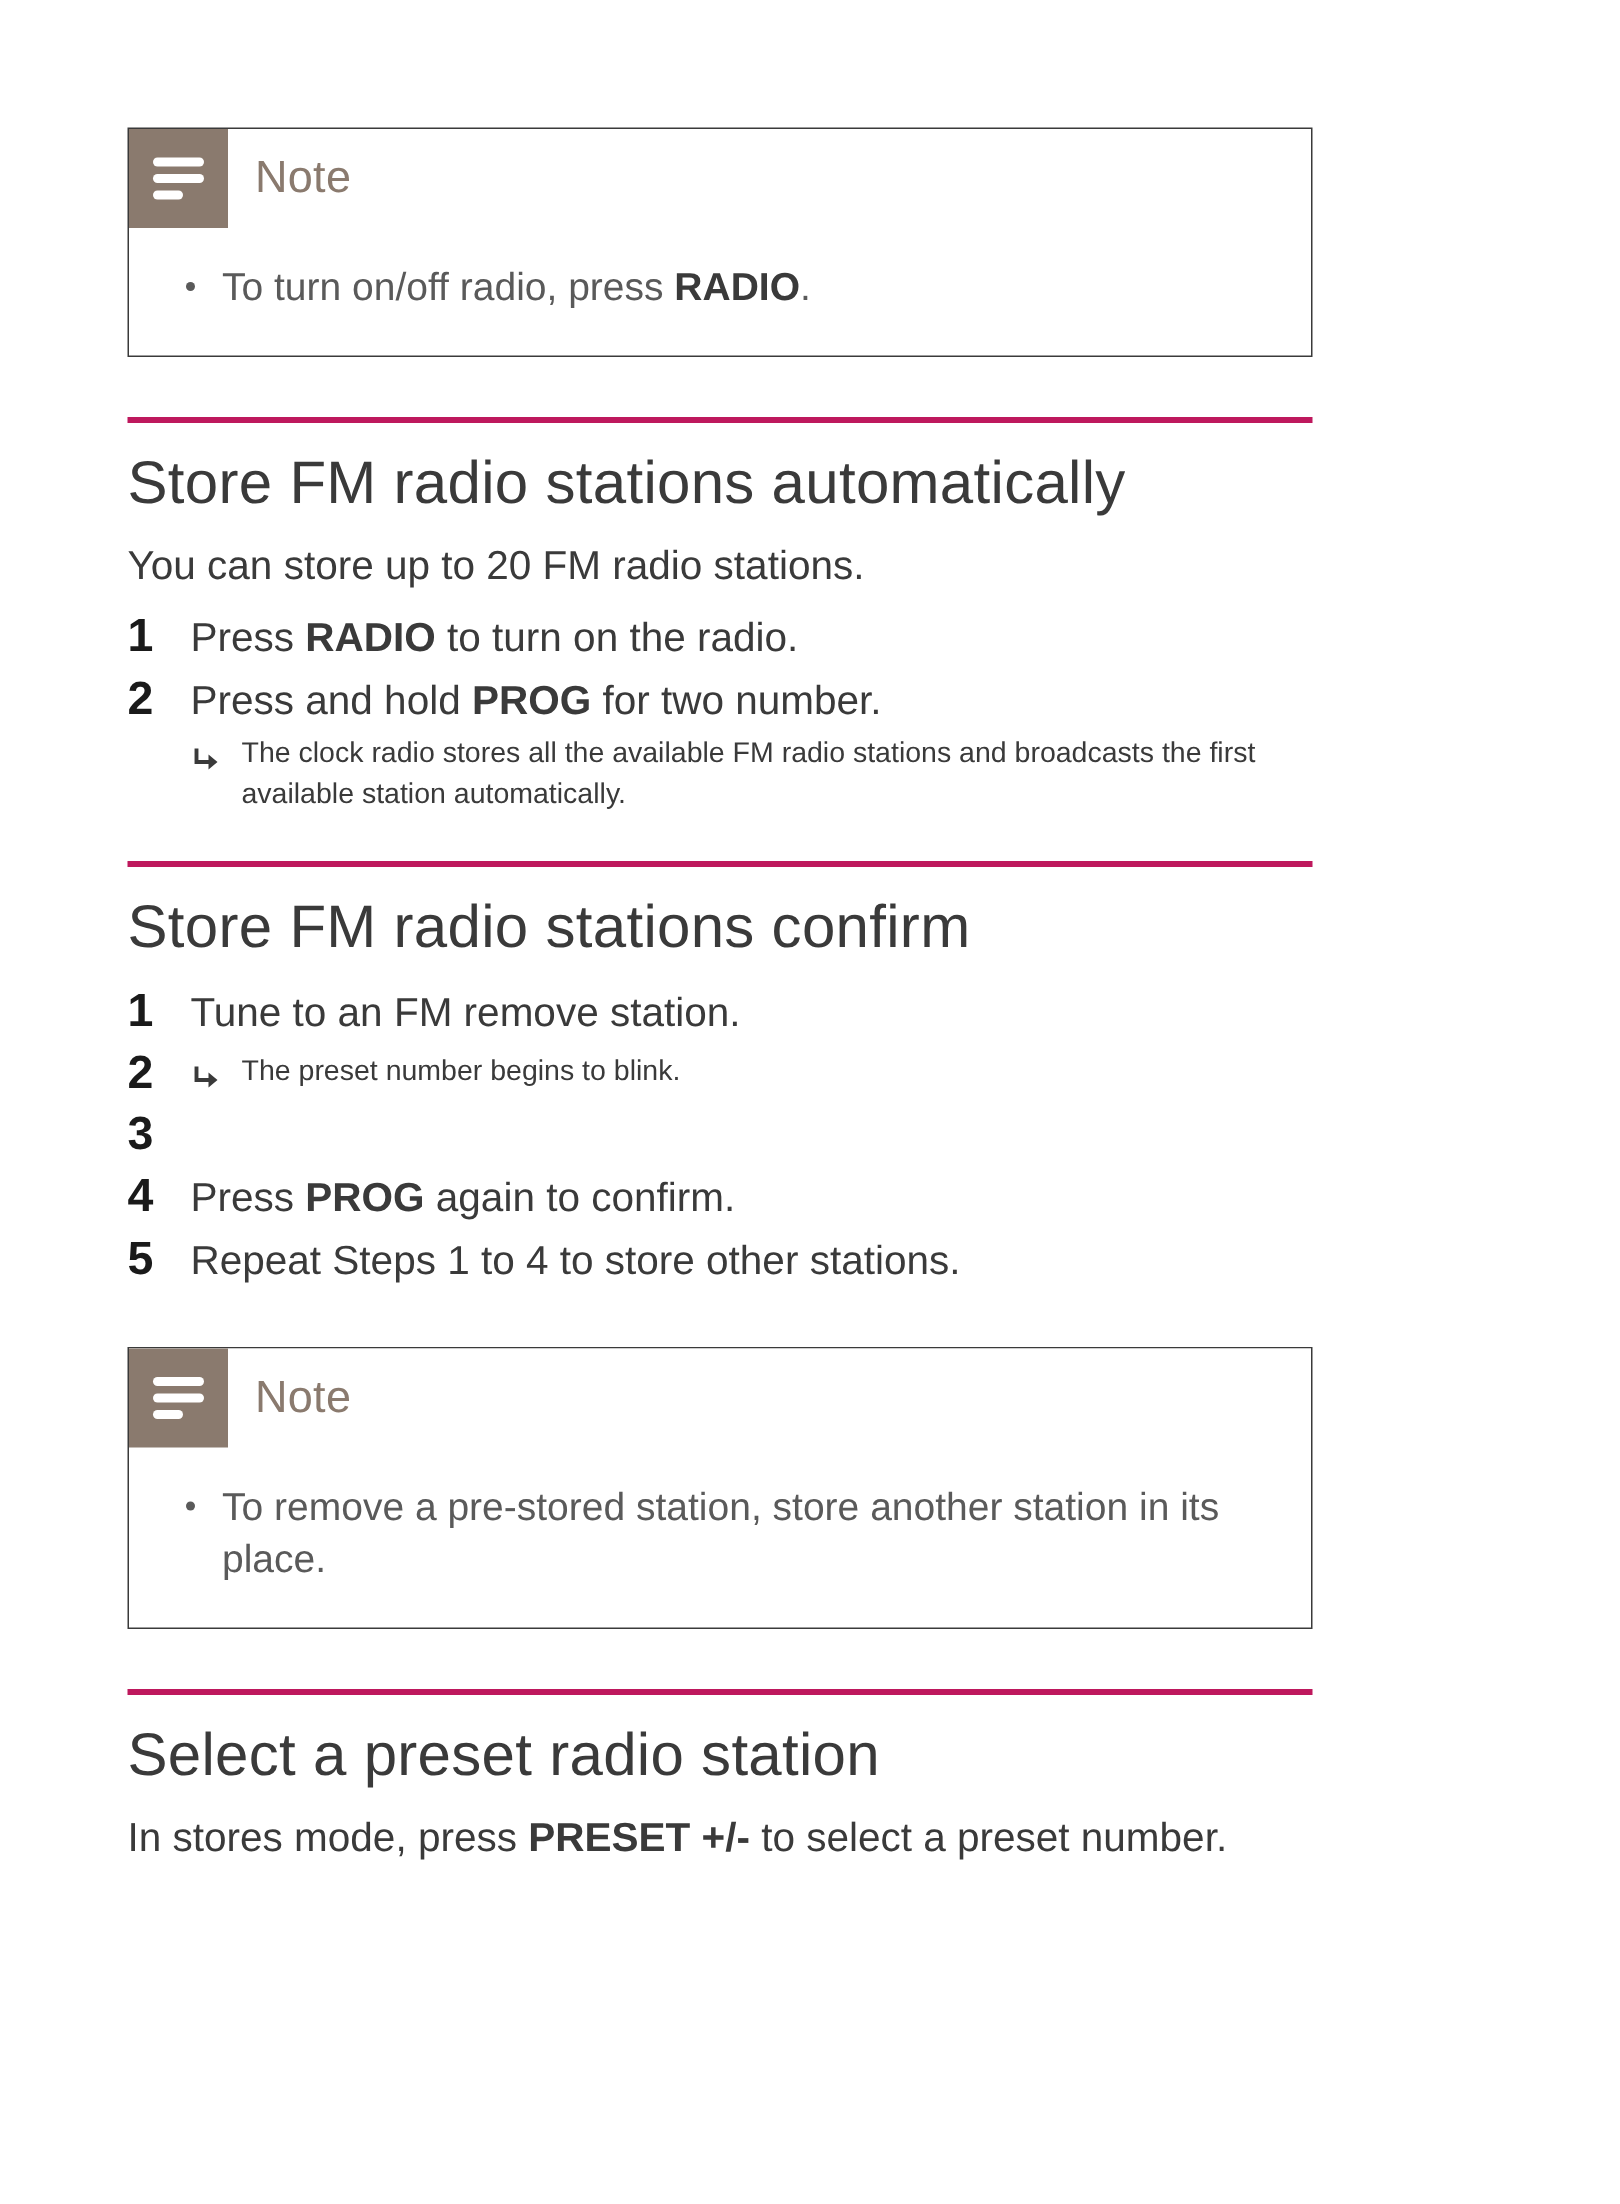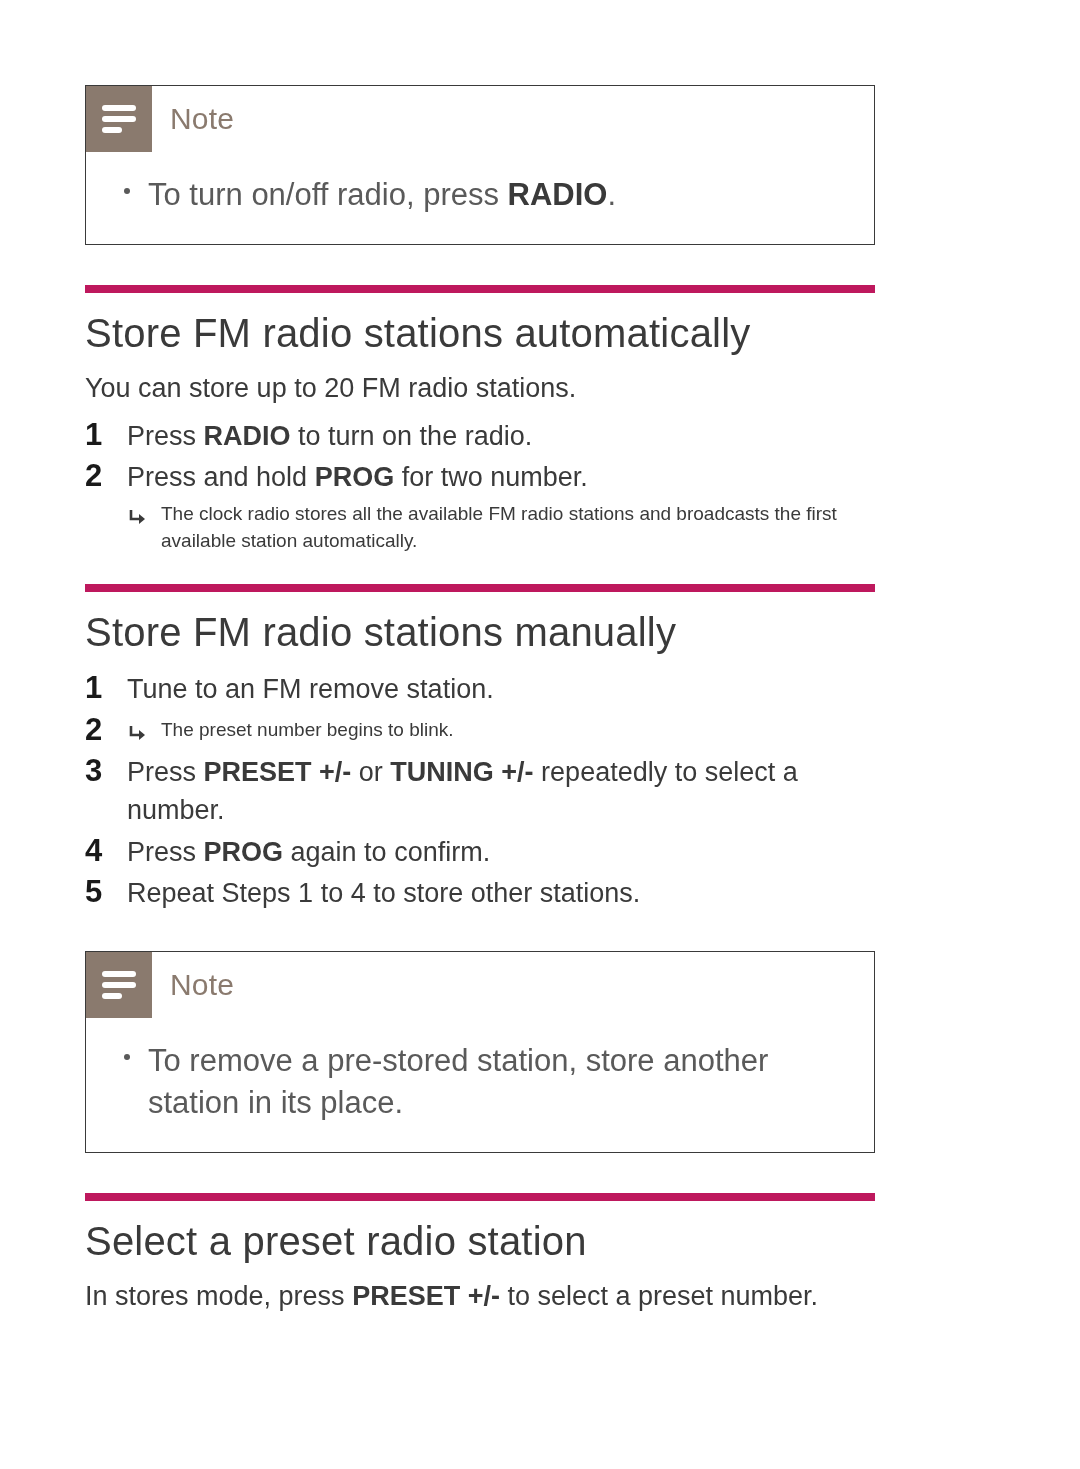--- a/index.html
+++ b/index.html
@@ -44,41 +44,41 @@
     font-size: 30px;
     color: #8a7a6e;
     letter-spacing: 0.2px;
   }
   .note-body {
     padding: 22px 38px 28px 38px;
   }
   .note-bullet {
     display: flex;
     align-items: flex-start;
-    font-size: 31px;
+    font-size: 26px;
     color: #5a5a5a;
     line-height: 1.35;
   }
   .note-bullet .dot {
     width: 6px;
     height: 6px;
     background: #5a5a5a;
     border-radius: 50%;
     margin-top: 14px;
     margin-right: 18px;
     flex-shrink: 0;
   }
   .note-bullet .text .bold {
     font-weight: 700;
     color: #3a3a3a;
   }
 
   
   .section {
-    border-top: 8px solid #be185d;
+    border-top: 4px solid #be185d;
     padding-top: 12px;
     margin-top: 30px;
     margin-bottom: 10px;
   }
   .section-title {
     font-size: 40px;
     color: #3a3a3a;
     font-weight: 400;
     margin: 6px 0 14px 0;
     letter-spacing: 0.2px;
@@ -194,21 +194,21 @@
               </svg>
             </div>
             <div class="sub-text">The clock radio stores all the available FM radio stations and broadcasts the first available station automatically.</div>
           </div>
         </div>
       </div>
     </div>
   </div>
 
   <div class="section">
-    <div class="section-title">Store FM radio stations manually</div>
+    <div class="section-title">Store FM radio stations confirm</div>
     <div class="steps">
       <div class="step">
         <div class="step-num">1</div>
         <div class="step-body">Tune to an FM remove station.</div>
       </div>
       <div class="step">
         <div class="step-num">2</div>
         <div class="step-body">
           <div class="sub">
             <div class="arrow">
@@ -216,23 +216,20 @@
                 <path d="M4 3 L4 12 L14 12" stroke="#3a3a3a" stroke-width="2.6" fill="none"></path>
                 <path d="M12 7 L18 12 L12 17 Z" fill="#3a3a3a"></path>
               </svg>
             </div>
             <div class="sub-text">The preset number begins to blink.</div>
           </div>
         </div>
       </div>
       <div class="step">
         <div class="step-num">3</div>
-        <div class="step-body inline">
-          <span>Press </span><span class="bold">PRESET +/-</span><span> or </span><span class="bold">TUNING +/-</span><span> repeatedly to select a number.</span>
-        </div>
       </div>
       <div class="step">
         <div class="step-num">4</div>
         <div class="step-body inline">
           <span>Press </span><span class="bold">PROG</span><span> again to confirm.</span>
         </div>
       </div>
       <div class="step">
         <div class="step-num">5</div>
         <div class="step-body">Repeat Steps 1 to 4 to store other stations.</div>

